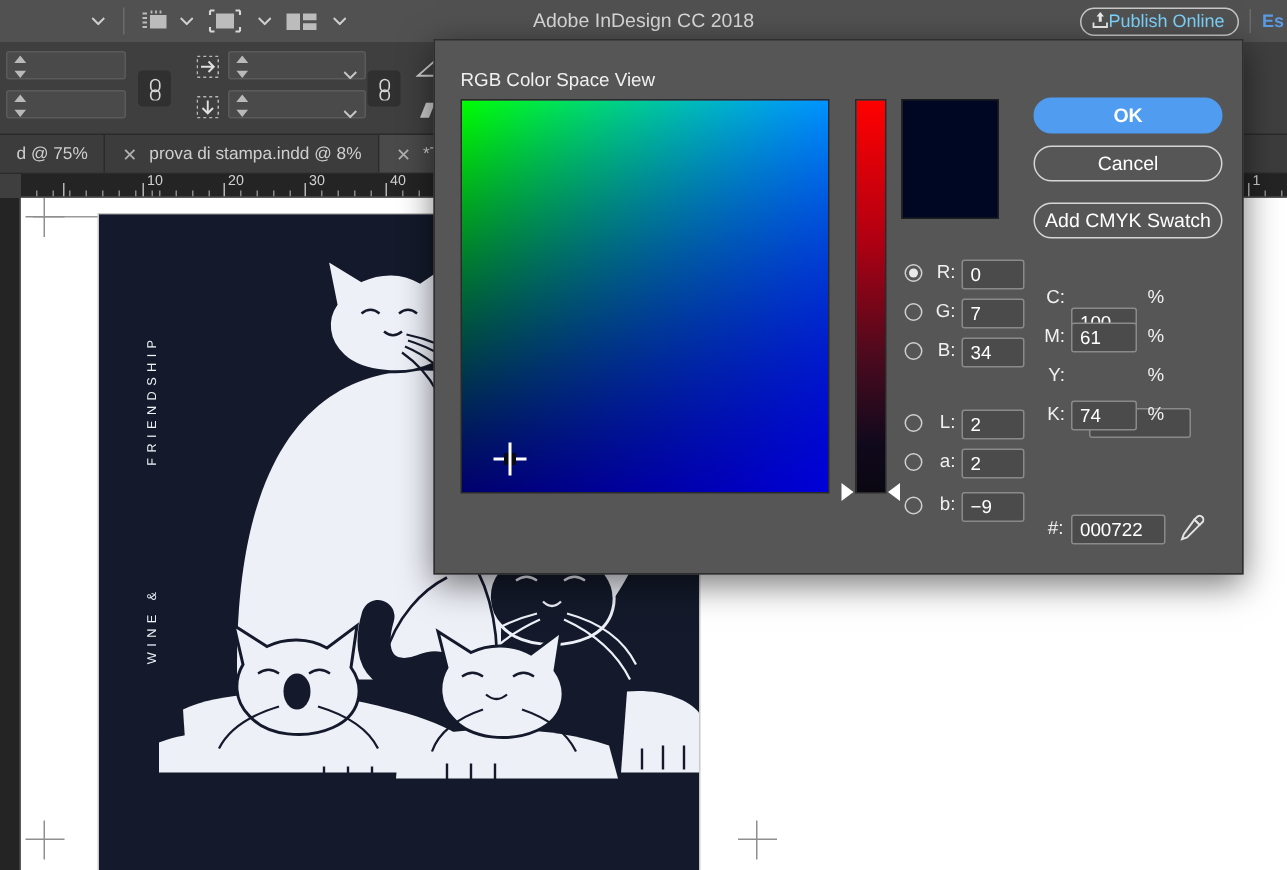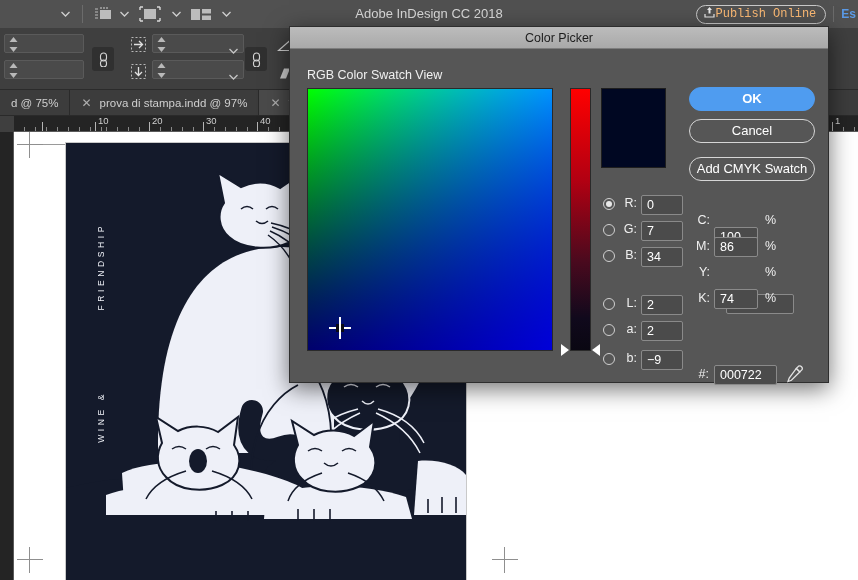--- a/index.html
+++ b/index.html
@@ -29,22 +29,22 @@
   }
   .chev svg { display:block; }
   .tb-sep { width: 1px; height: 18px; background: #6b6b6b; margin: 0 8px; }
   .tb-icon { width: 24px; height: 28px; display:flex; align-items:center; justify-content:center; }
   .tb-right {
     position: absolute; right: 0; top: 0; height: 28px;
     display: flex; align-items: center; z-index: 3;
   }
   .publish-btn {
     height: 19px; border: 1px solid #c8c8c8; border-radius: 10px;
-    color: #fdba74; font-size: 12px; display: flex; align-items: center;
-    padding: 0 9px 0 7px; gap: 0; background: transparent; white-space: nowrap; font-family: Liberation Mono, monospace;
+    color: #7dd3fc; font-size: 12px; display: flex; align-items: center;
+    padding: 0 9px 0 7px; gap: 0; background: transparent; white-space: nowrap;
   }
   .tb-divider2 { width: 1px; height: 16px; background: #6b6b6b; margin: 0 7px; }
   .ws-label { font-size: 12px; color: #5b9ae6; font-weight: bold; padding-right: 2px; }
 
   
   .control-panel {
     position: absolute; left: 0; top: 28px; width: 858px; height: 62px;
     background: #3f3f3f; border-bottom: 1px solid #2b2b2b;
   }
   .cp-field {
@@ -386,21 +386,21 @@
 
     <span class="rgb-label" style="left:520px; top:62px;">RGB</span>
   </div>
 
   <div class="tabbar">
     <div class="doctab">
       <span>d @ 75%</span>
     </div>
     <div class="doctab">
       <span class="tab-x">✕</span>
-      <span>prova di stampa.indd @ 97%</span>
+      <span>prova di stampa.indd @ 8%</span>
     </div>
     <div class="doctab active">
       <span class="tab-x">✕</span>
       <span>*T</span>
     </div>
   </div>
 
   <div class="ruler-h">
     <span class="rtick major" style="left:2px"></span>
     <span class="rnum" style="left:4px">0</span>
@@ -564,24 +564,23 @@
           <path d="M232 366 v12 M248 366 v12 M264 366 v12"></path>
         </g>
       </svg>
 
       <span class="vtext" style="left:30px; top:80px;">FRIENDSHIP</span>
       <span class="vtext" style="left:30px; top:248px;">WINE &amp;</span>
     </div>
   </div>
 
   <div class="dialog">
-    <div class="dlg-title">Color Picker</div>
     <div class="dlg-body">
 
-      <span class="dlg-label">RGB Color Swatch View</span>
+      <span class="dlg-label">RGB Color Space View</span>
 
       <div class="sv-box">
         <div class="fade"></div>
         <div class="sv-cursor" style="left:21px; top:228px;">
           <span class="hole"></span>
         </div>
       </div>
 
       <div class="hue-strip"></div>
       <span class="hue-arrow left" style="top:295px;"></span>
@@ -615,21 +614,21 @@
 
       <span class="radio" style="left:313px; top:304px;"></span>
       <span class="fld-label" style="left:331px; top:302px; width:16px;">b:</span>
       <span class="numfield" style="left:351px; top:301px; width:42px;">−9</span>
 
       <span class="fld-label" style="left:404px; top:164px; width:16px;">C:</span>
       <span class="numfield" style="left:424px; top:162px; width:44px;margin-top:16px;">100</span>
       <span class="pct" style="left:475px; top:164px;">%</span>
 
       <span class="fld-label" style="left:404px; top:190px; width:16px;">M:</span>
-      <span class="numfield" style="left:424px; top:188px; width:44px;">86</span>
+      <span class="numfield" style="left:424px; top:188px; width:44px;">61</span>
       <span class="pct" style="left:475px; top:190px;">%</span>
 
       <span class="fld-label" style="left:404px; top:216px; width:16px;">Y:</span>
       <span class="numfield" style="left:436px; top:214px; width:68px;margin-top:31px;">52</span>
       <span class="pct" style="left:475px; top:216px;">%</span>
 
       <span class="fld-label" style="left:404px; top:242px; width:16px;">K:</span>
       <span class="numfield" style="left:424px; top:240px; width:44px;">74</span>
       <span class="pct" style="left:475px; top:242px;">%</span>
 

